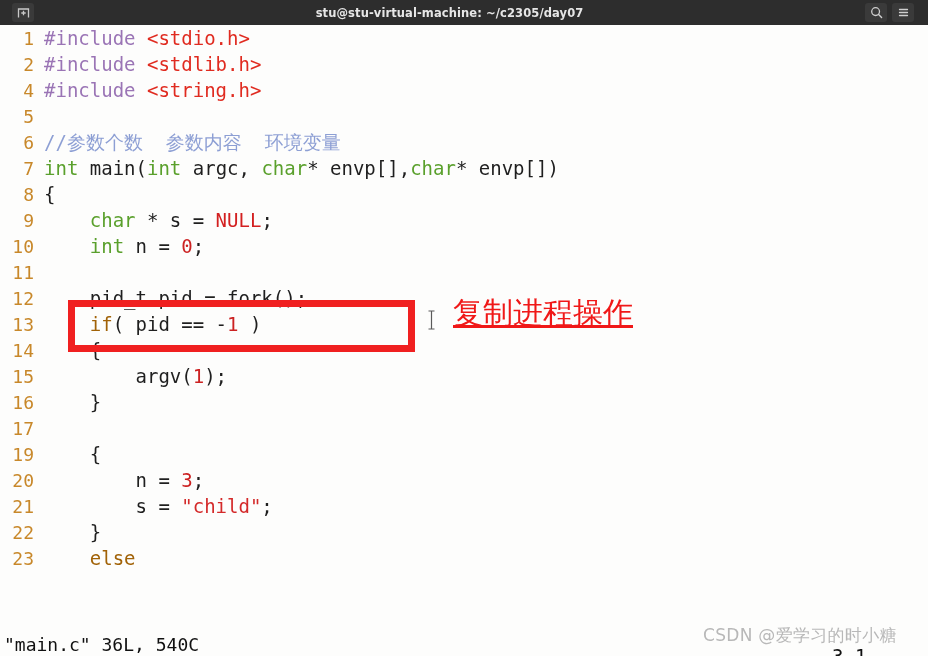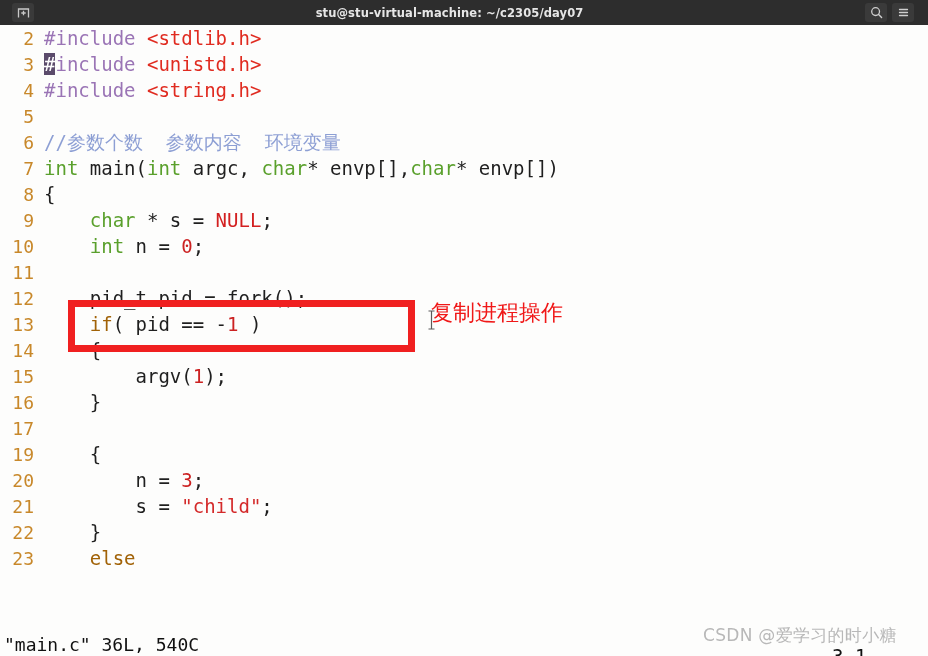--- a/index.html
+++ b/index.html
@@ -109,27 +109,28 @@
     height: 52px;
     border: 7px solid #f02020;
     box-sizing: border-box;
     background: transparent;
     pointer-events: none;
   }
 
   
   #annotation {
     position: absolute;
-    left: 431px;
+    left: 453px;
     top: 296px;
     color: #f01818;
     font-family: "DejaVu Sans", sans-serif;
-    font-size: 22px;
+    font-size: 30px;
     line-height: 34px;
     white-space: nowrap;
+    text-decoration: underline;
   }
 
   
   #mouse-cursor {
     position: absolute;
     left: 427px;
     top: 310px;
     width: 9px;
     height: 20px;
   }
@@ -201,24 +202,24 @@
           <svg width="13" height="13" viewBox="0 0 13 13">
             <path d="M2.5 3.5 H10.5 M2.5 6.5 H10.5 M2.5 9.5 H10.5" stroke="#cfcfcf" stroke-width="1.3" stroke-linecap="round"></path>
           </svg>
         </span>
       </div>
     </div>
   </div>
 
   <div id="terminal">
 
+    <div class="code-line"><span class="lno">1</span><span class="ltext"><span class="t-pre">#include</span> <span class="t-hdr">&lt;stdio.h&gt;</span></span></div>
 
     <div class="code-line"><span class="lno">2</span><span class="ltext"><span class="t-pre">#include</span> <span class="t-hdr">&lt;stdlib.h&gt;</span></span></div>
 
-    <div class="code-line"><span class="lno">3</span><span class="ltext"><span class="t-pre cursor-block">#</span><span class="t-pre">include</span> <span class="t-hdr">&lt;unistd.h&gt;</span></span></div>
 
     <div class="code-line"><span class="lno">4</span><span class="ltext"><span class="t-pre">#include</span> <span class="t-hdr">&lt;string.h&gt;</span></span></div>
 
     <div class="code-line"><span class="lno">5</span><span class="ltext"></span></div>
 
     <div class="code-line"><span class="lno">6</span><span class="ltext t-cmt">//参数个数  参数内容  环境变量</span></div>
 
     <div class="code-line"><span class="lno">7</span><span class="ltext"><span class="t-type">int</span> <span class="t-plain">main(</span><span class="t-type">int</span> <span class="t-plain">argc, </span><span class="t-type">char</span><span class="t-plain">* envp[],</span><span class="t-type">char</span><span class="t-plain">* envp[])</span></span></div>
 
     <div class="code-line"><span class="lno">8</span><span class="ltext t-plain">{</span></div>

